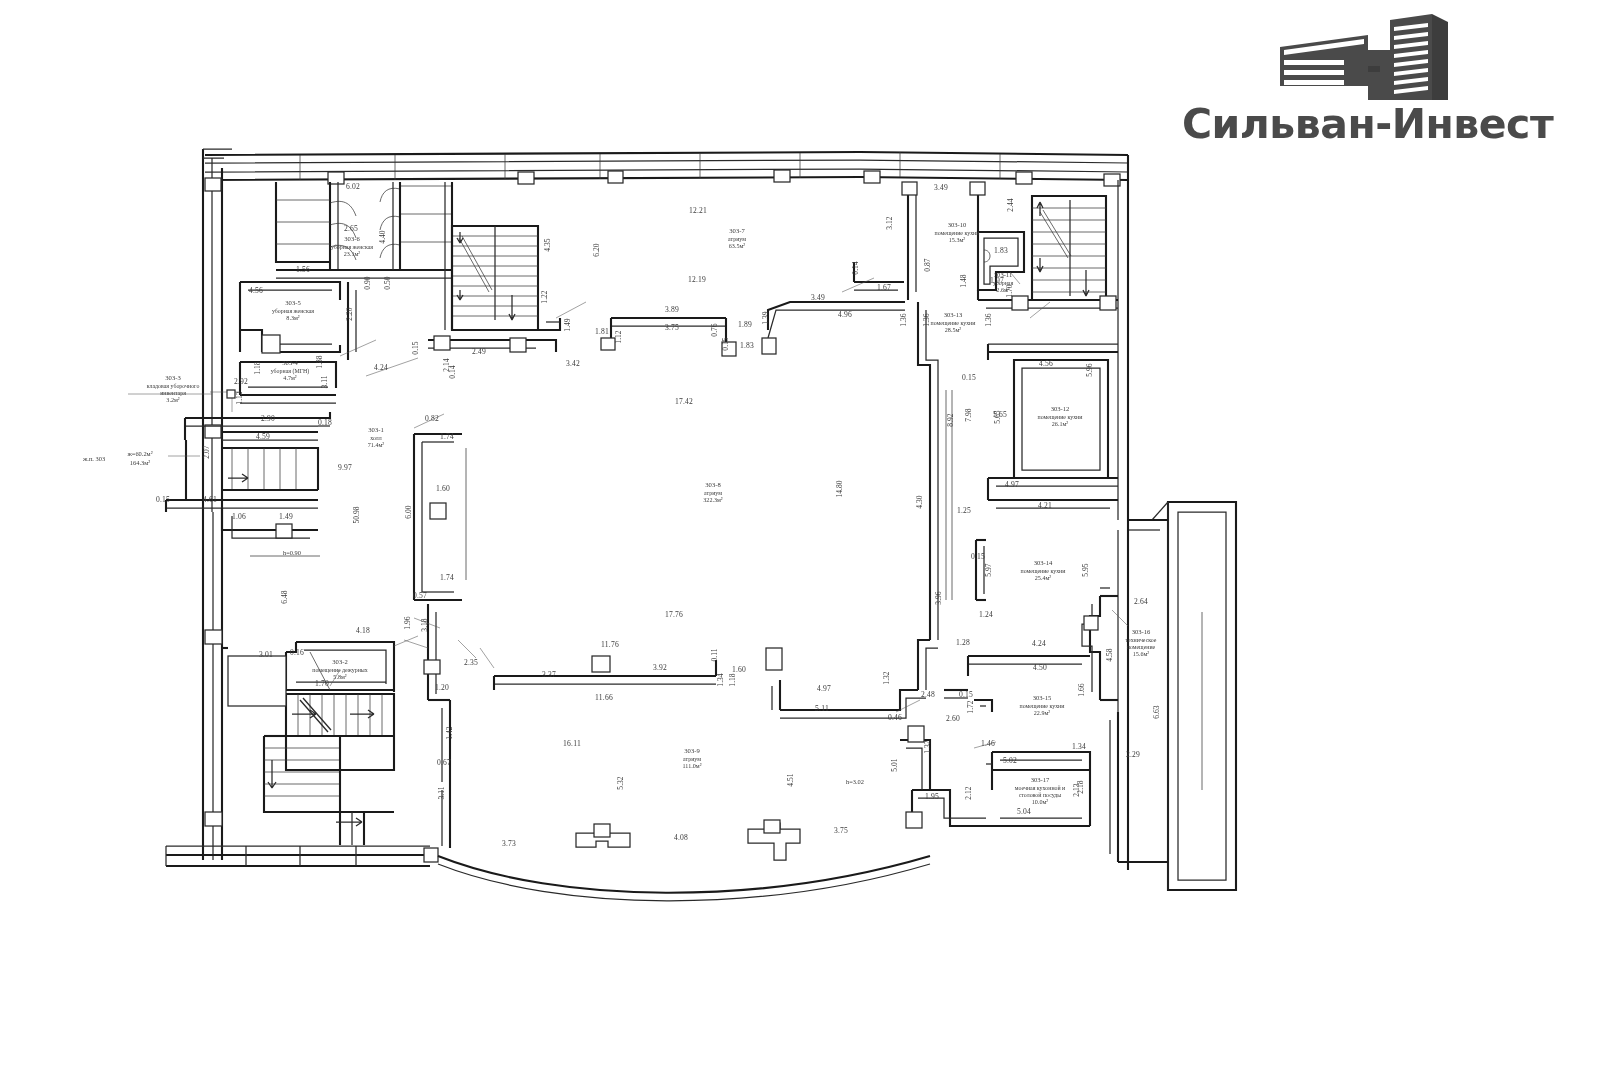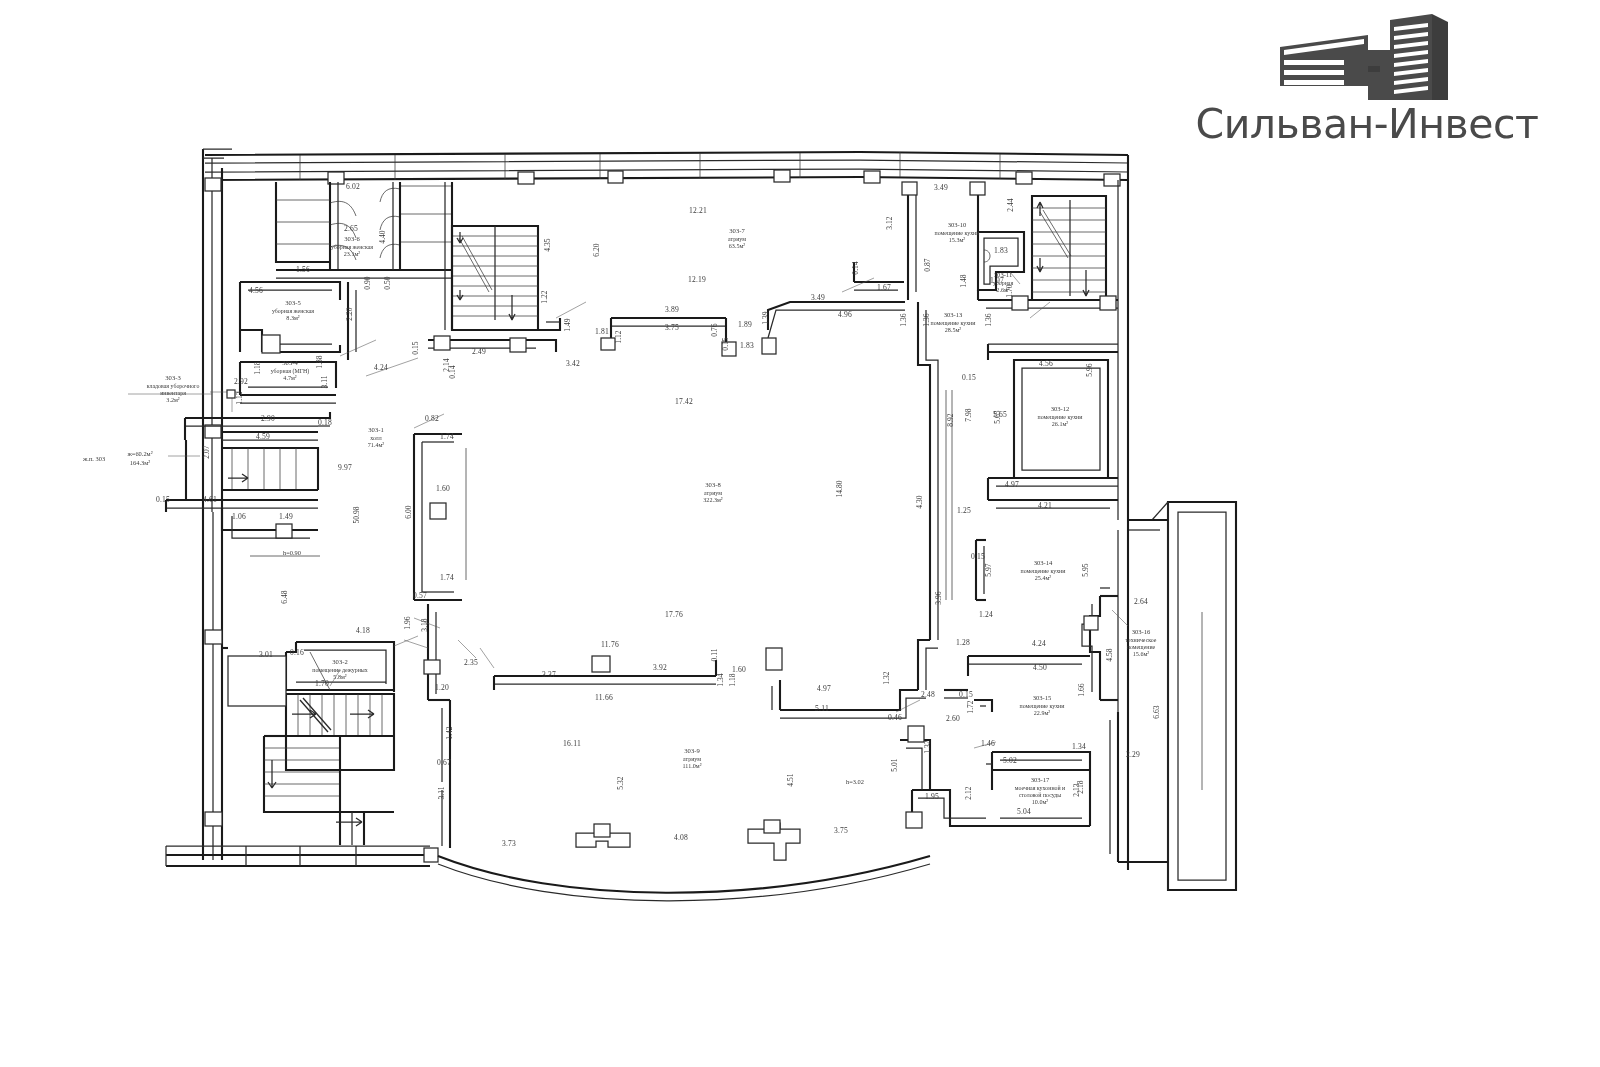--- a/index.html
+++ b/index.html
@@ -22,21 +22,21 @@
     top: 14px;
     width: 370px;
     text-align: center;
   }
   #logo-mark {
     display: block;
     margin: 0 auto 4px auto;
   }
   #logo-title {
     font-family: "DejaVu Sans", sans-serif;
-    font-weight: normal;
+    font-weight: bold;
     font-size: 41px;
     letter-spacing: -0.5px;
     color: #4a4a4a;
     line-height: 1.0;
     white-space: nowrap;
   }
   #logo-subtitle {
     font-family: "DejaVu Sans", sans-serif;
     font-weight: bold;
     font-size: 21.5px;

